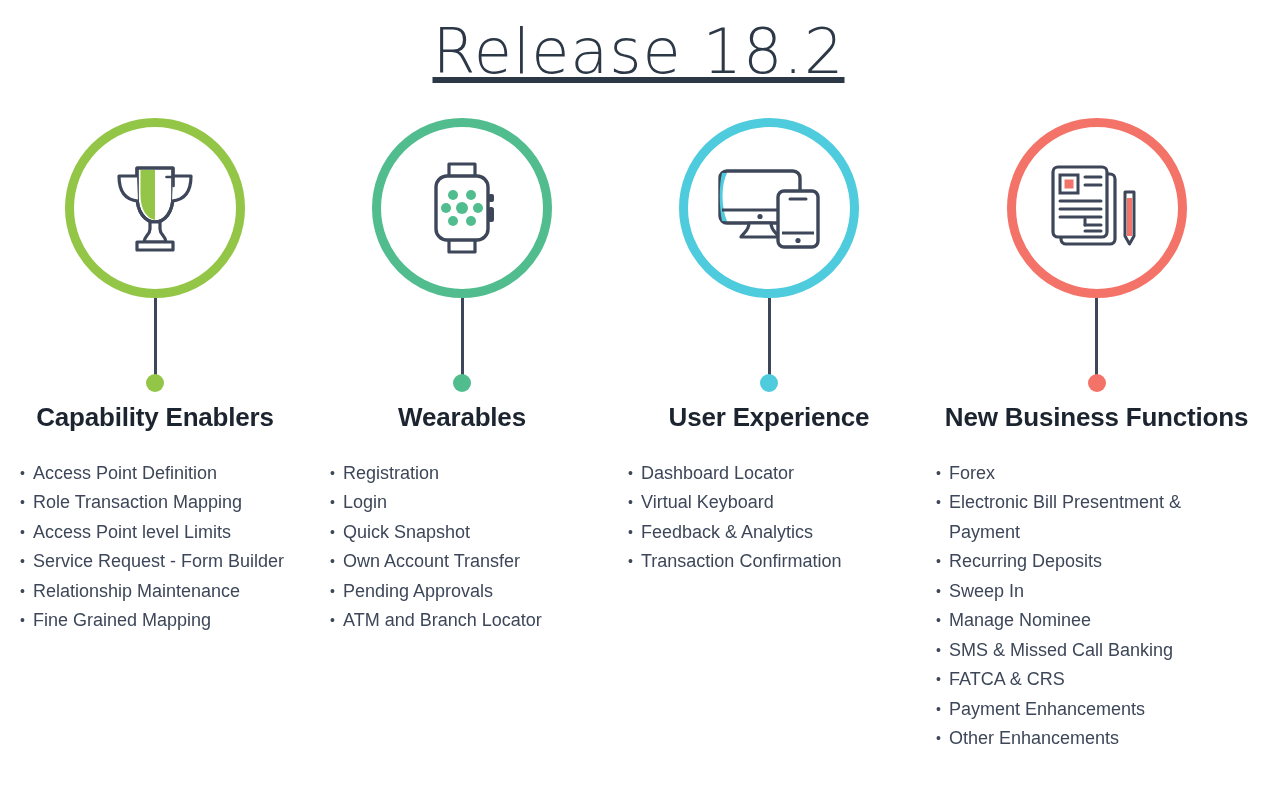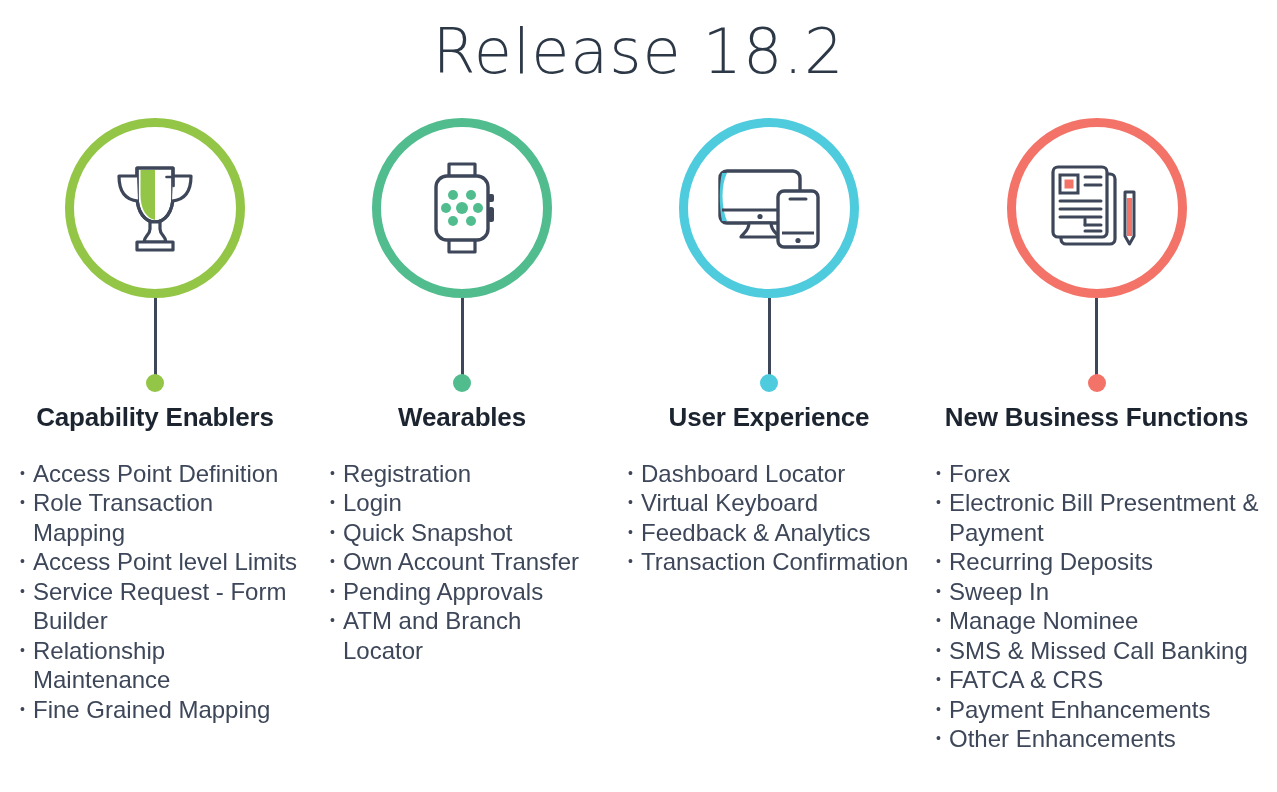--- a/index.html
+++ b/index.html
@@ -26,20 +26,21 @@
     top: 18px;
     left: 0;
     width: 1277px;
     text-align: center;
     font-family: "DejaVu Sans", "Liberation Sans", sans-serif;
     font-size: 62px;
     font-weight: 300;
     letter-spacing: 1px;
     color: #2d3847;
     line-height: 1.1;
+    text-decoration: underline;
   }
 
   
   .columns {
     position: absolute;
     top: 118px;
     left: 0;
     width: 1277px;
     display: flex;
     flex-direction: row;
@@ -122,21 +123,21 @@
     list-style: none;
     text-align: left;
   }
   .col-0 .bullet-list { padding-left: 20px; }
   .col-1 .bullet-list { padding-left: 18px; }
   .col-2 .bullet-list { padding-left: 14px; }
   .col-3 .bullet-list { padding-left: 12px; }
 
   .bullet-item {
     position: relative;
-    font-size: 24px;
+    font-size: 18px;
     line-height: 29.5px;
     color: #3d4759;
     padding-left: 13px;
     white-space: pre-line;
   }
   .bullet-item::before {
     content: "\2022";
     position: absolute;
     left: 0;
     top: 0;

